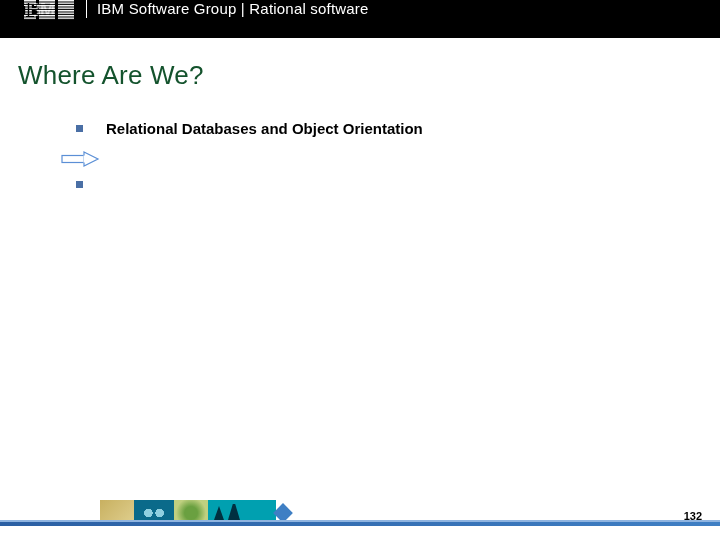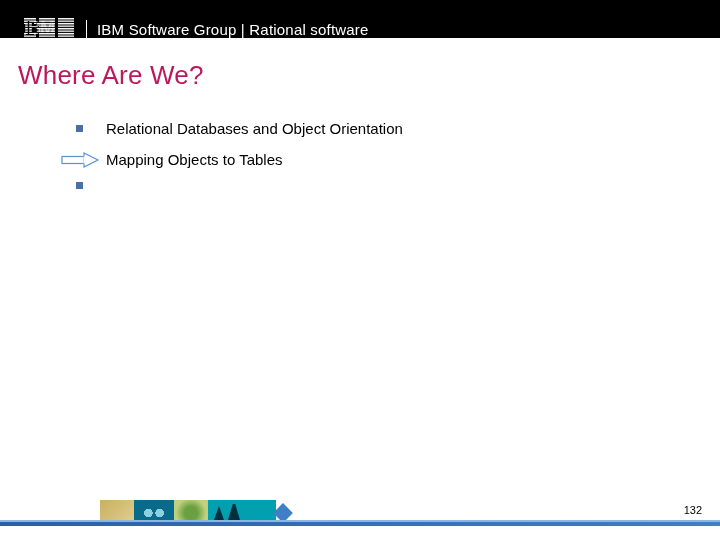--- a/index.html
+++ b/index.html
@@ -1,50 +1,50 @@
 <!DOCTYPE html>
 <html><head>
 <meta charset="utf-8">
 <style>
   * { margin: 0; padding: 0; box-sizing: border-box; }
   html, body { width: 720px; height: 540px; font-family: Arial, Helvetica, sans-serif; background: #fff; }
   .slide { position: relative; width: 720px; height: 540px; background: #fff; overflow: hidden; }
 
   
-  .header { position: absolute; top: 0; left: 0; width: 720px; height: 38px; background: #000; display: flex; align-items: flex-end; }
+  .header { position: absolute; top: 0; left: 0; width: 720px; height: 38px; background: #000; display: flex; align-items: flex-start; }
   .logo { margin-left: 24px; display: flex; align-items: center; gap: 1px; }
   .header-divider { width: 1px; height: 18px; background: #fff; margin: 0 10px 0 12px; }
   .header-text { color: #fff; font-size: 15px; font-weight: 400; letter-spacing: 0.2px; }
 
   
-  .title { position: absolute; top: 60px; left: 18px; font-size: 26px; font-weight: 400; color: #be185d; letter-spacing: 0.2px; }
+  .title { position: absolute; top: 60px; left: 18px; font-size: 26px; font-weight: 400; color: #14532d; letter-spacing: 0.2px; }
 
   
   .bullets { position: absolute; top: 120px; left: 76px; width: 560px; }
   .bullet-row { display: flex; align-items: center; margin-bottom: 14px; }
   .bullet-marker { width: 30px; display: flex; justify-content: flex-start; align-items: center; flex-shrink: 0; }
   .square-bullet { width: 7px; height: 7px; background: #4a6fa5; }
-  .bullet-text { font-size: 15px; color: #000; font-weight: 400; }
+  .bullet-text { font-size: 15px; color: #000; font-weight: 700; }
 
   
   .footer { position: absolute; bottom: 14px; left: 0; width: 720px; height: 26px; }
   .footer-bar { position: absolute; left: 0; bottom: 0; width: 720px; height: 4px; background: linear-gradient(to right, #2b5fa3, #3f7fc4); }
   .footer-bar-top { position: absolute; left: 0; bottom: 4px; width: 720px; height: 2px; background: #8fb4e0; }
   .footer-graphic { position: absolute; left: 100px; bottom: 0; height: 26px; display: flex; }
   .fg-block { height: 26px; }
   .fg1 { width: 34px; background: linear-gradient(135deg,#c8b060,#e0d090); }
   .fg2 { width: 40px; background: #0a6a8a; position: relative; }
   .fg2::after { content:""; position:absolute; left:6px; top:6px; width:28px; height:14px; background: radial-gradient(circle at 30% 50%, #8fd0e0 20%, transparent 21%), radial-gradient(circle at 70% 50%, #8fd0e0 20%, transparent 21%); }
   .fg3 { width: 34px; background: radial-gradient(circle at 50% 50%, #6aa040 30%, #c0d080 70%); }
   .fg4 { width: 44px; background: #00a0b0; position: relative; }
   .fg4::before { content:""; position:absolute; left:6px; top:6px; width:10px; height:14px; background:#003040; clip-path: polygon(50% 0, 100% 100%, 0 100%); }
   .fg4::after { content:""; position:absolute; left:20px; top:4px; width:12px; height:16px; background:#003040; clip-path: polygon(40% 0, 60% 0, 100% 100%, 0 100%); }
   .fg5 { width: 60px; background: linear-gradient(to right, #00a0b0 0%, #00a0b0 40%, transparent 40%); position: relative; }
   .fg5::after { content:""; position:absolute; left:24px; top:6px; width:14px; height:14px; background:#3f7fc4; transform: rotate(45deg); }
-  .page-number { position: absolute; right: 18px; bottom: 10px; font-size: 11px; color: #000; }
+  .page-number { position: absolute; right: 18px; bottom: 4px; font-size: 11px; color: #000; font-weight: bold; }
 </style>
 </head>
 <body>
 
 <div class="slide">
 
   <div class="header">
     <span class="logo" aria-label="IBM">
       <svg width="50" height="20" viewBox="0 0 50 20">
         <defs>
@@ -82,21 +82,20 @@
     </div>
 
     <div class="bullet-row">
       <span class="bullet-marker" style="margin-left:-16px; width:46px;">
         <svg width="40" height="16" viewBox="0 0 40 16">
           <rect x="2" y="4.5" width="22" height="7" fill="#ffffff" stroke="#5b8fd6" stroke-width="1.2"></rect>
           <polygon points="24,1 38,8 24,15" fill="#ffffff" stroke="#5b8fd6" stroke-width="1.2"></polygon>
           <rect x="23.4" y="4.5" width="2" height="7" fill="#ffffff"></rect>
         </svg>
       </span>
-      <span class="bullet-text">Mapping Objects to Tables</span>
     </div>
 
     <div class="bullet-row">
       <span class="bullet-marker">
         <span class="square-bullet"></span>
       </span>
     </div>
 
   </div>
 

